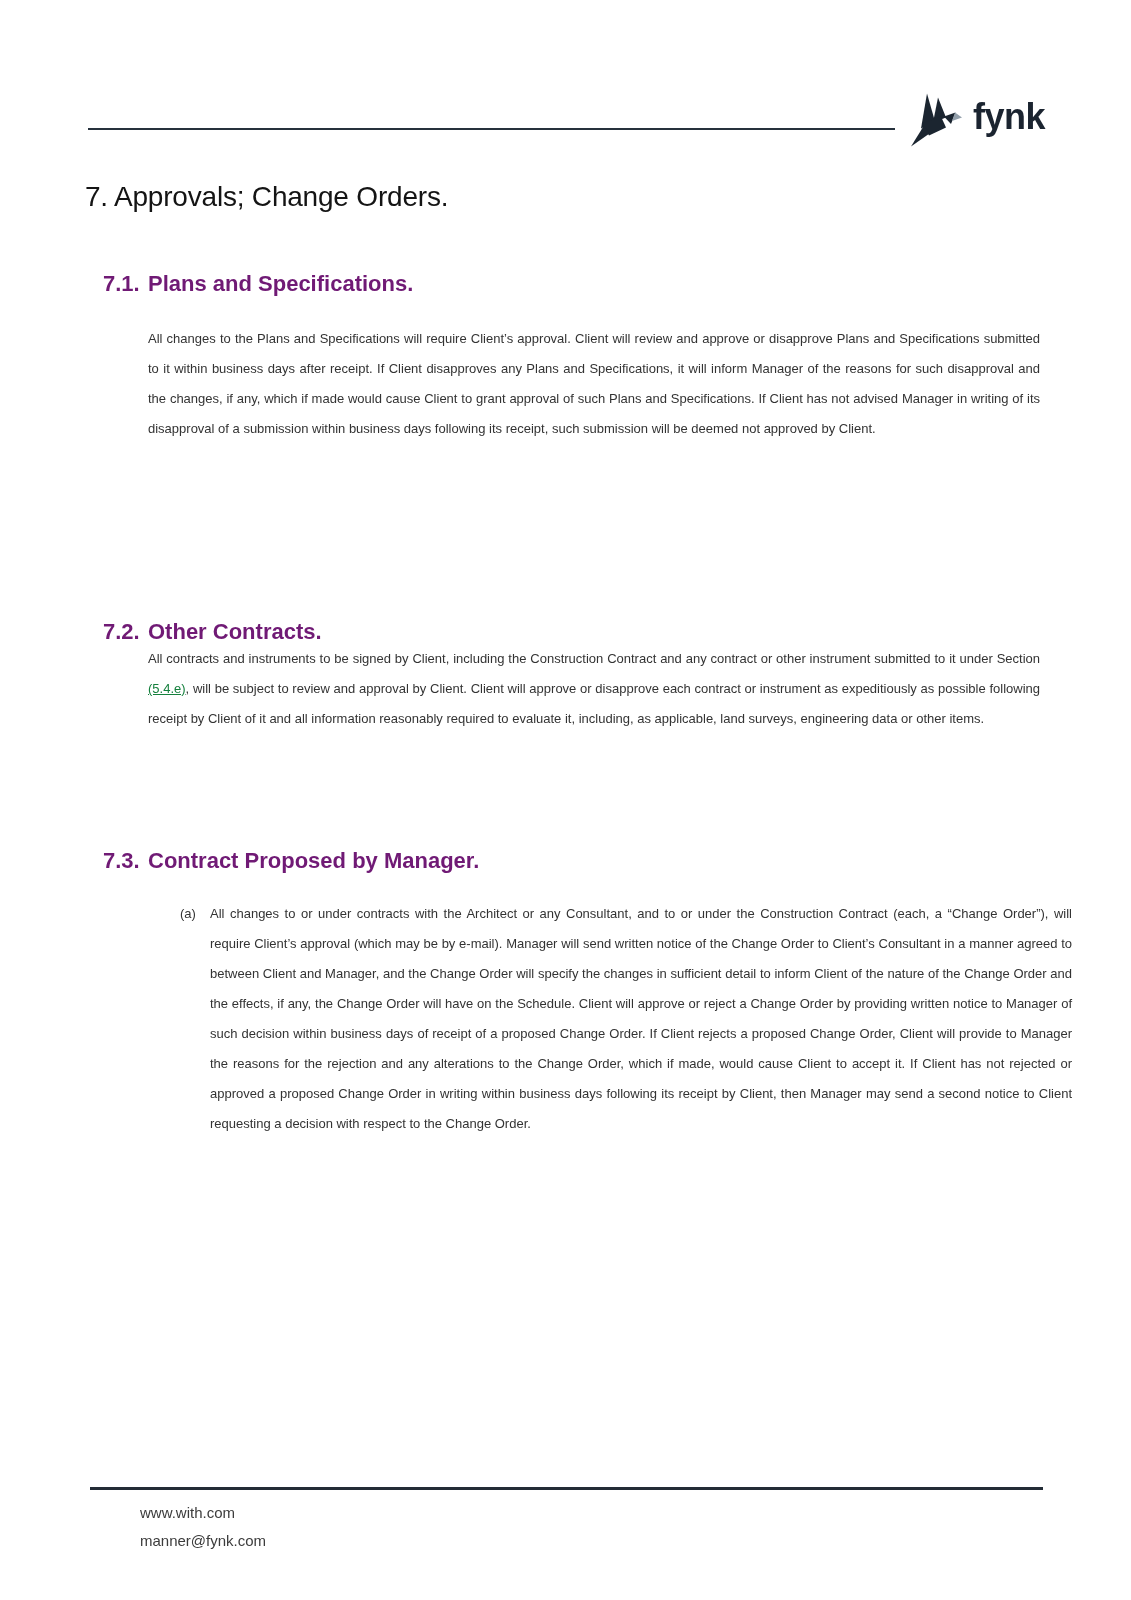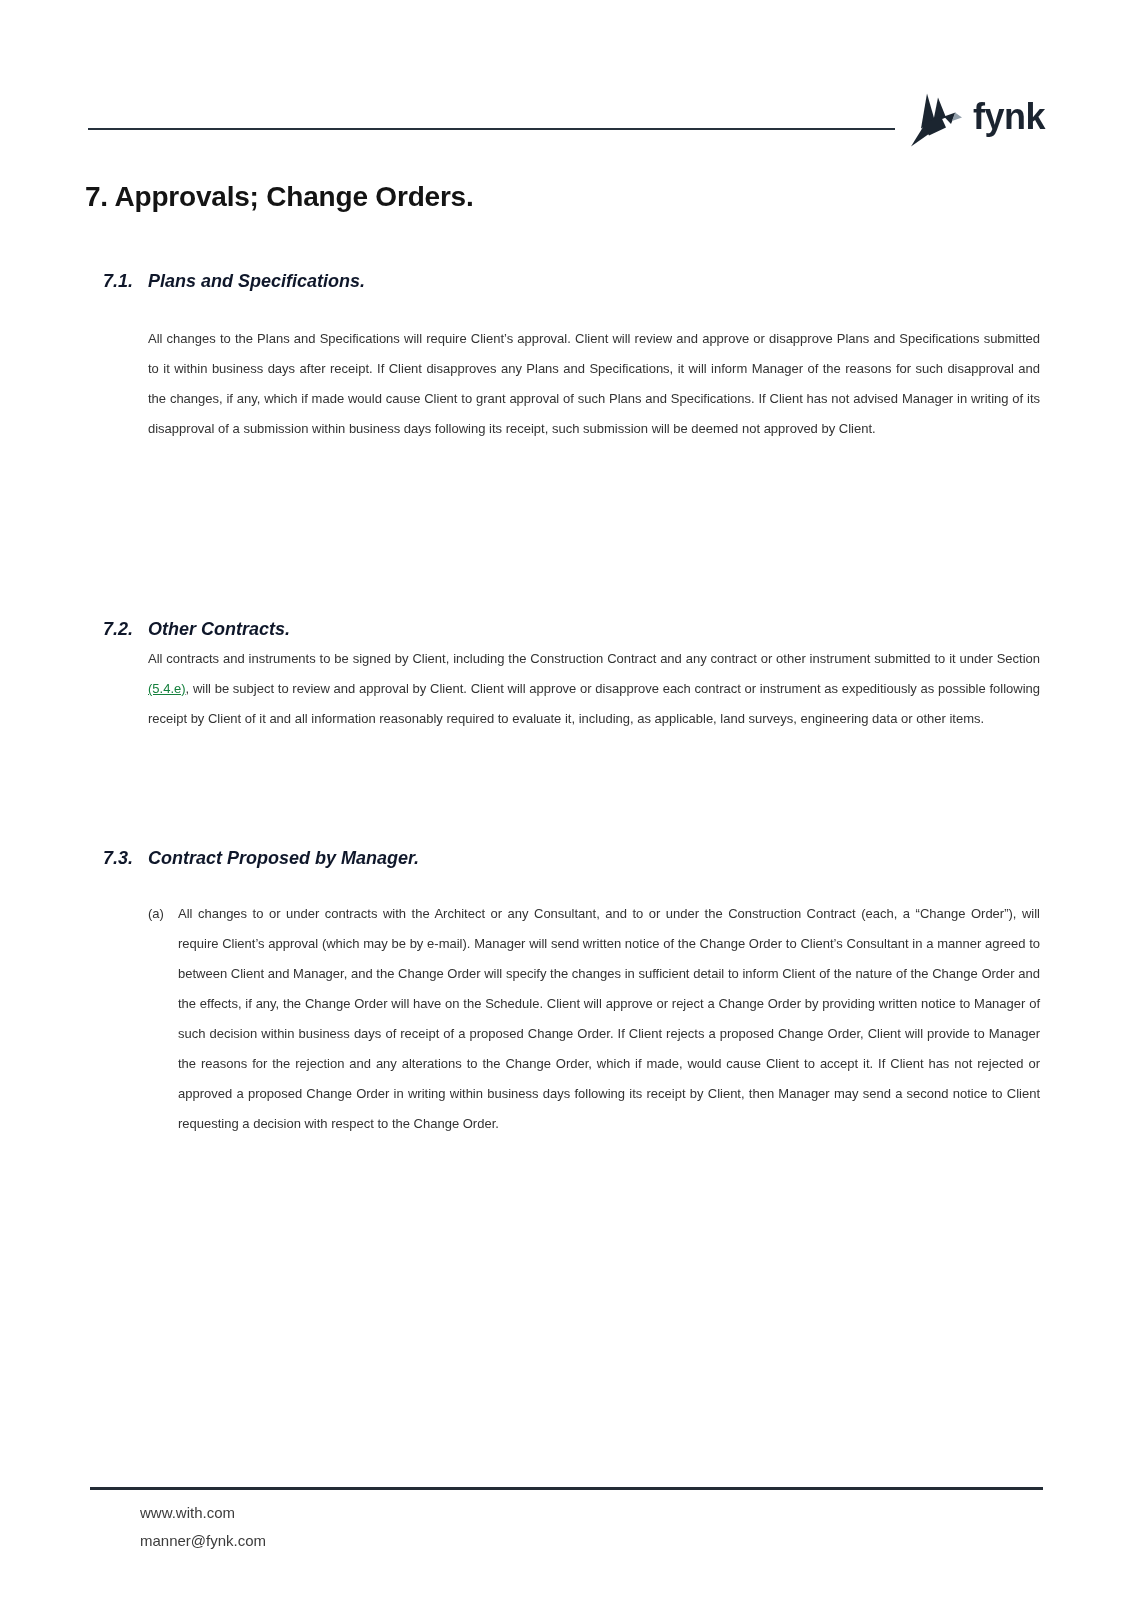--- a/index.html
+++ b/index.html
@@ -6,20 +6,21 @@
   html, body { background: #e8e8e8; }
   body { font-family: "Liberation Sans", "DejaVu Sans", sans-serif; }
 
   .page {
     position: relative;
     width: 1131px;
     height: 1600px;
     margin: 0 auto;
     background: #ffffff;
     overflow: hidden;
+    padding-left: 32px;
   }
 
   
   .header-rule {
     position: absolute;
     top: 128px;
     left: 88px;
     width: 807px;
     height: 2px;
     background: #26313c;
@@ -41,33 +42,32 @@
     line-height: 1;
     padding-bottom: 6px;
   }
 
   
   .doc-title {
     position: absolute;
     top: 181px;
     left: 85px;
     font-size: 28px;
-    font-weight: 700;
+    font-weight: 400;
     color: #141414;
     letter-spacing: -0.2px;
   }
 
   .sec-head {
     position: absolute;
     left: 103px;
-    font-size: 18px;
+    font-size: 22px;
     font-weight: 700;
-    color: #0f172a;
+    color: #701a75;
     white-space: nowrap;
-    font-style: italic;
   }
   .sec-head .num { display: inline-block; min-width: 45px; }
 
   .para {
     position: absolute;
     left: 148px;
     width: 892px;
     font-size: 13px;
     line-height: 30px;
     color: #333333;

